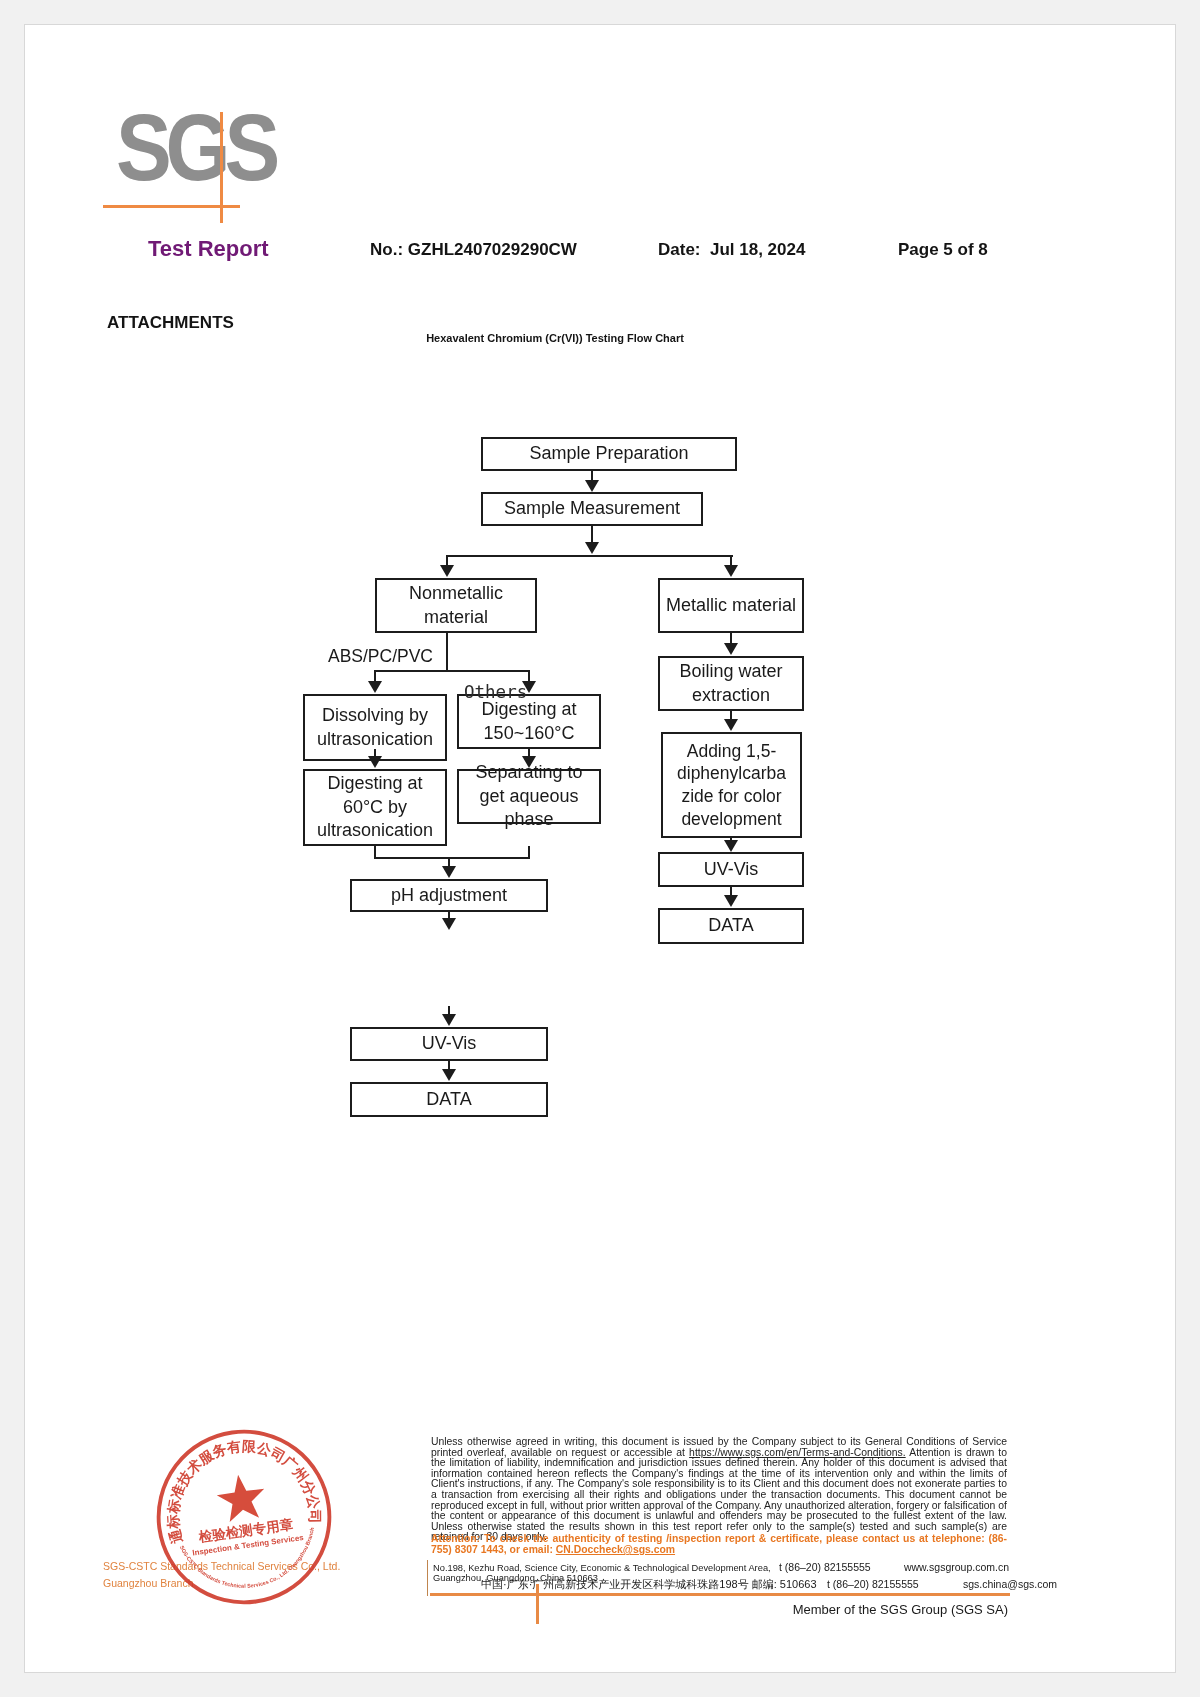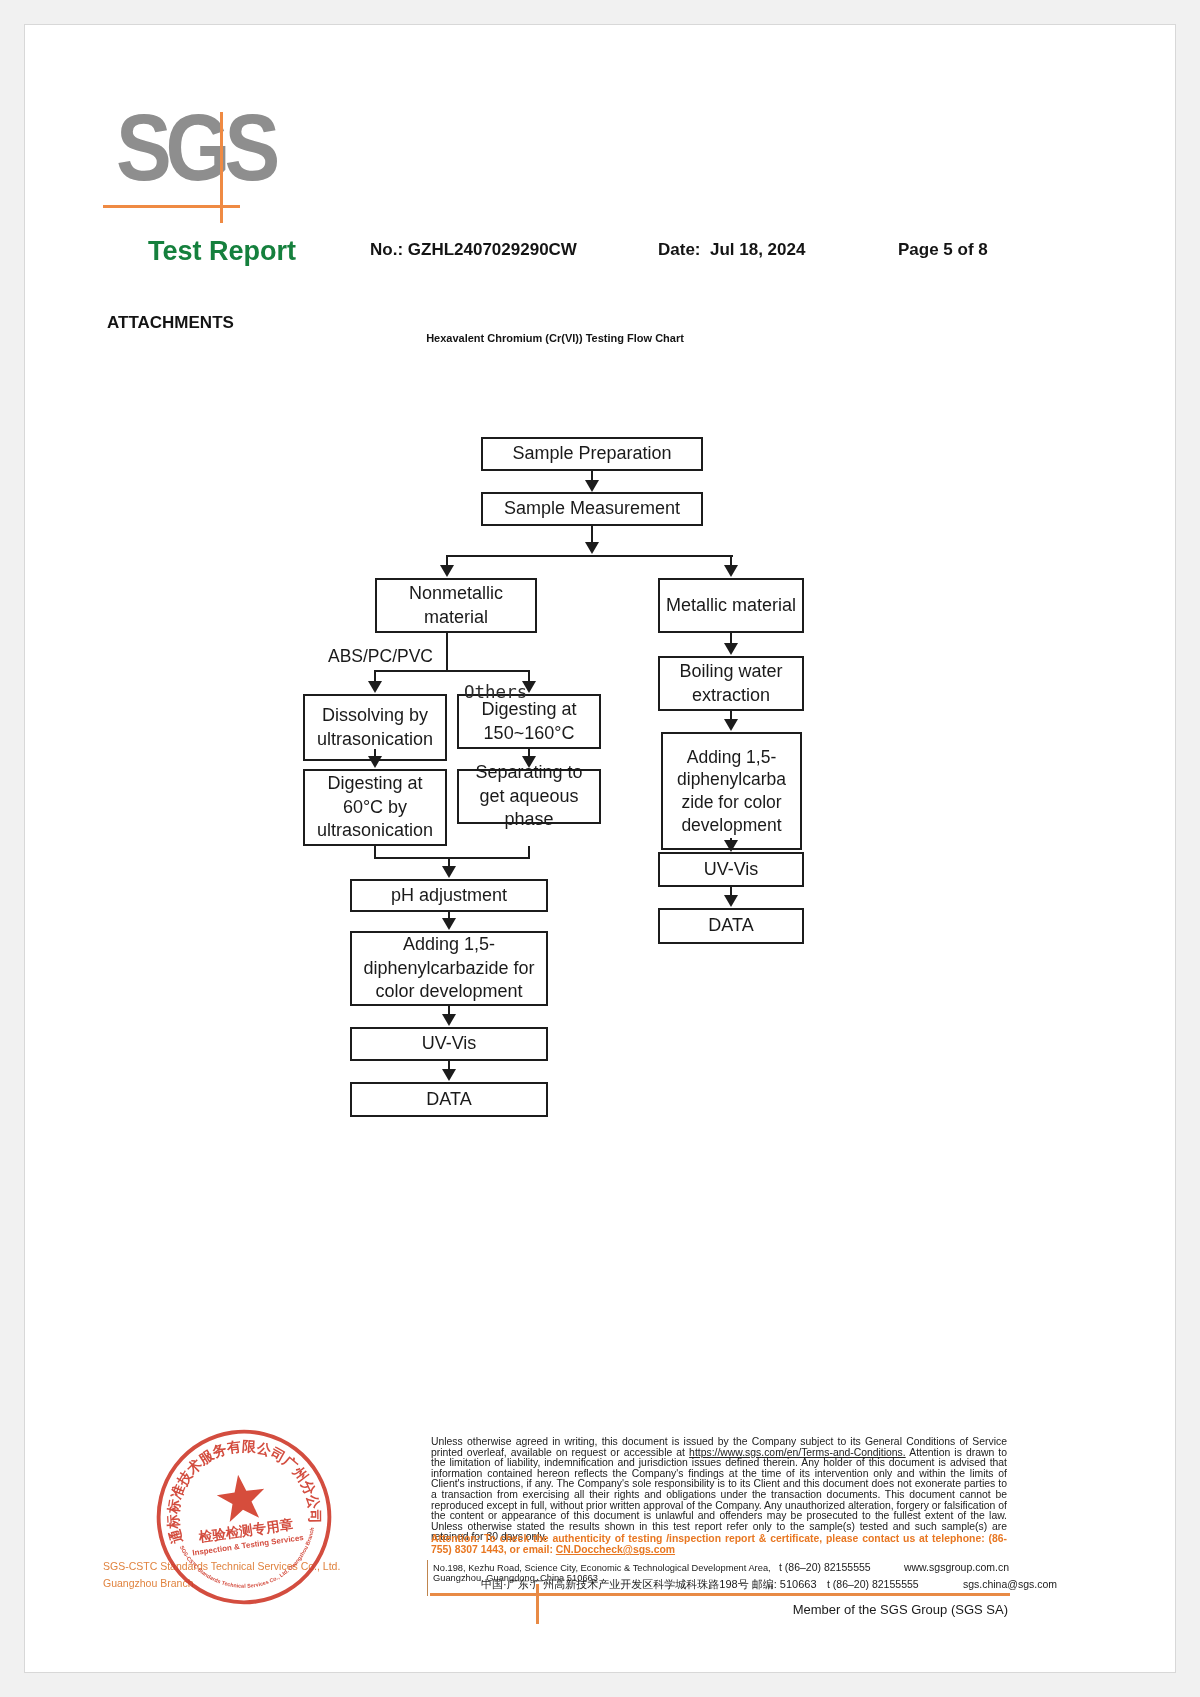--- a/index.html
+++ b/index.html
@@ -9,21 +9,21 @@
   .page { position:absolute; left:24px; top:24px; width:1152px; height:1649px;
           background:#ffffff; border:1px solid #d8d8d8; }
 
   
   .logo { position:absolute; left:116px; top:100px; font-size:95px; font-weight:700;
           color:#8e8e8e; letter-spacing:-7px; transform:scaleX(0.88); transform-origin:left top;
           line-height:1; }
   .logo-hline { position:absolute; left:103px; top:205px; width:137px; height:3px; background:#ef8a43; }
   .logo-vline { position:absolute; left:220px; top:112px; width:3px; height:111px; background:#ef8a43; }
 
-  .hdr-title   { position:absolute; left:148px; top:236px; font-size:27px; font-weight:700; color:#15803d; }
+  .hdr-title   { position:absolute; left:148px; top:236px; font-size:22px; font-weight:700; color:#701a75; }
   .hdr-no      { position:absolute; left:370px; top:240px; font-size:17px; font-weight:700; color:#141414; white-space:pre; }
   .hdr-date    { position:absolute; left:658px; top:240px; font-size:17px; font-weight:700; color:#141414; white-space:pre; }
   .hdr-page    { position:absolute; left:898px; top:240px; font-size:17px; font-weight:700; color:#141414; }
 
   .attachments { position:absolute; left:107px; top:313px; font-size:17px; font-weight:700; color:#141414; }
   .chart-title { position:absolute; left:250px; top:332px; width:610px; text-align:center;
                  font-size:11px; font-weight:700; color:#141414; }
 
   
   .fb { position:absolute; border:2px solid #1c1c1c; background:#fff; color:#1a1a1a;
@@ -76,34 +76,33 @@
   <div class="logo-vline"></div>
 
   <div class="hdr-title">Test Report</div>
   <div class="hdr-no">No.: GZHL2407029290CW</div>
   <div class="hdr-date">Date:  Jul 18, 2024</div>
   <div class="hdr-page">Page 5 of 8</div>
 
   <div class="attachments">ATTACHMENTS</div>
   <div class="chart-title">Hexavalent Chromium (Cr(VI)) Testing Flow Chart</div>
 
-  <div class="fb" style="left:481px;top:437px;width:222px;height:34px;">Sample Preparation</div>
+  <div class="fb" style="left:481px;top:437px;width:256px;height:34px;">Sample Preparation</div>
   <div class="fb" style="left:481px;top:492px;width:222px;height:34px;">Sample Measurement</div>
   <div class="fb" style="left:375px;top:578px;width:162px;height:55px;">Nonmetallic material</div>
   <div class="fb" style="left:658px;top:578px;width:146px;height:55px;">Metallic material</div>
   <div class="fb" style="left:303px;top:694px;width:144px;height:67px;">Dissolving by ultrasonication</div>
   <div class="fb" style="left:457px;top:694px;width:144px;height:55px;">Digesting at 150~160°C</div>
   <div class="fb" style="left:303px;top:769px;width:144px;height:77px;">Digesting at 60°C by ultrasonication</div>
   <div class="fb" style="left:457px;top:769px;width:144px;height:55px;">Separating to get aqueous phase</div>
   <div class="fb" style="left:350px;top:879px;width:198px;height:33px;">pH adjustment</div>
-  <div class="fb" style="left:350px;top:931px;width:198px;height:75px;">Adding 1,5-diphenylcarbazide for color development</div>
   <div class="fb" style="left:350px;top:1027px;width:198px;height:34px;">UV-Vis</div>
   <div class="fb" style="left:350px;top:1082px;width:198px;height:35px;">DATA</div>
   <div class="fb" style="left:658px;top:656px;width:146px;height:55px;">Boiling water extraction</div>
-  <div class="fb" style="left:661px;top:732px;width:141px;height:118px;font-size:17.5px;">Adding 1,5-diphenylcarba zide for color development</div>
+  <div class="fb" style="left:661px;top:732px;width:141px;height:106px;font-size:17.5px;">Adding 1,5-diphenylcarba zide for color development</div>
   <div class="fb" style="left:658px;top:852px;width:146px;height:35px;">UV-Vis</div>
   <div class="fb" style="left:658px;top:908px;width:146px;height:36px;">DATA</div>
 
   <div class="branch-label" style="left:300px;top:646px;width:133px;text-align:right;">ABS/PC/PVC</div>
   <div class="branch-label mono" style="left:464px;top:682px;">Others</div>
 
   <div class="vline" style="left:591px;top:471px;height:10px;"></div>
   <div class="ahead" style="left:585px;top:480px;"></div>
 
   <div class="vline" style="left:591px;top:526px;height:17px;"></div>

